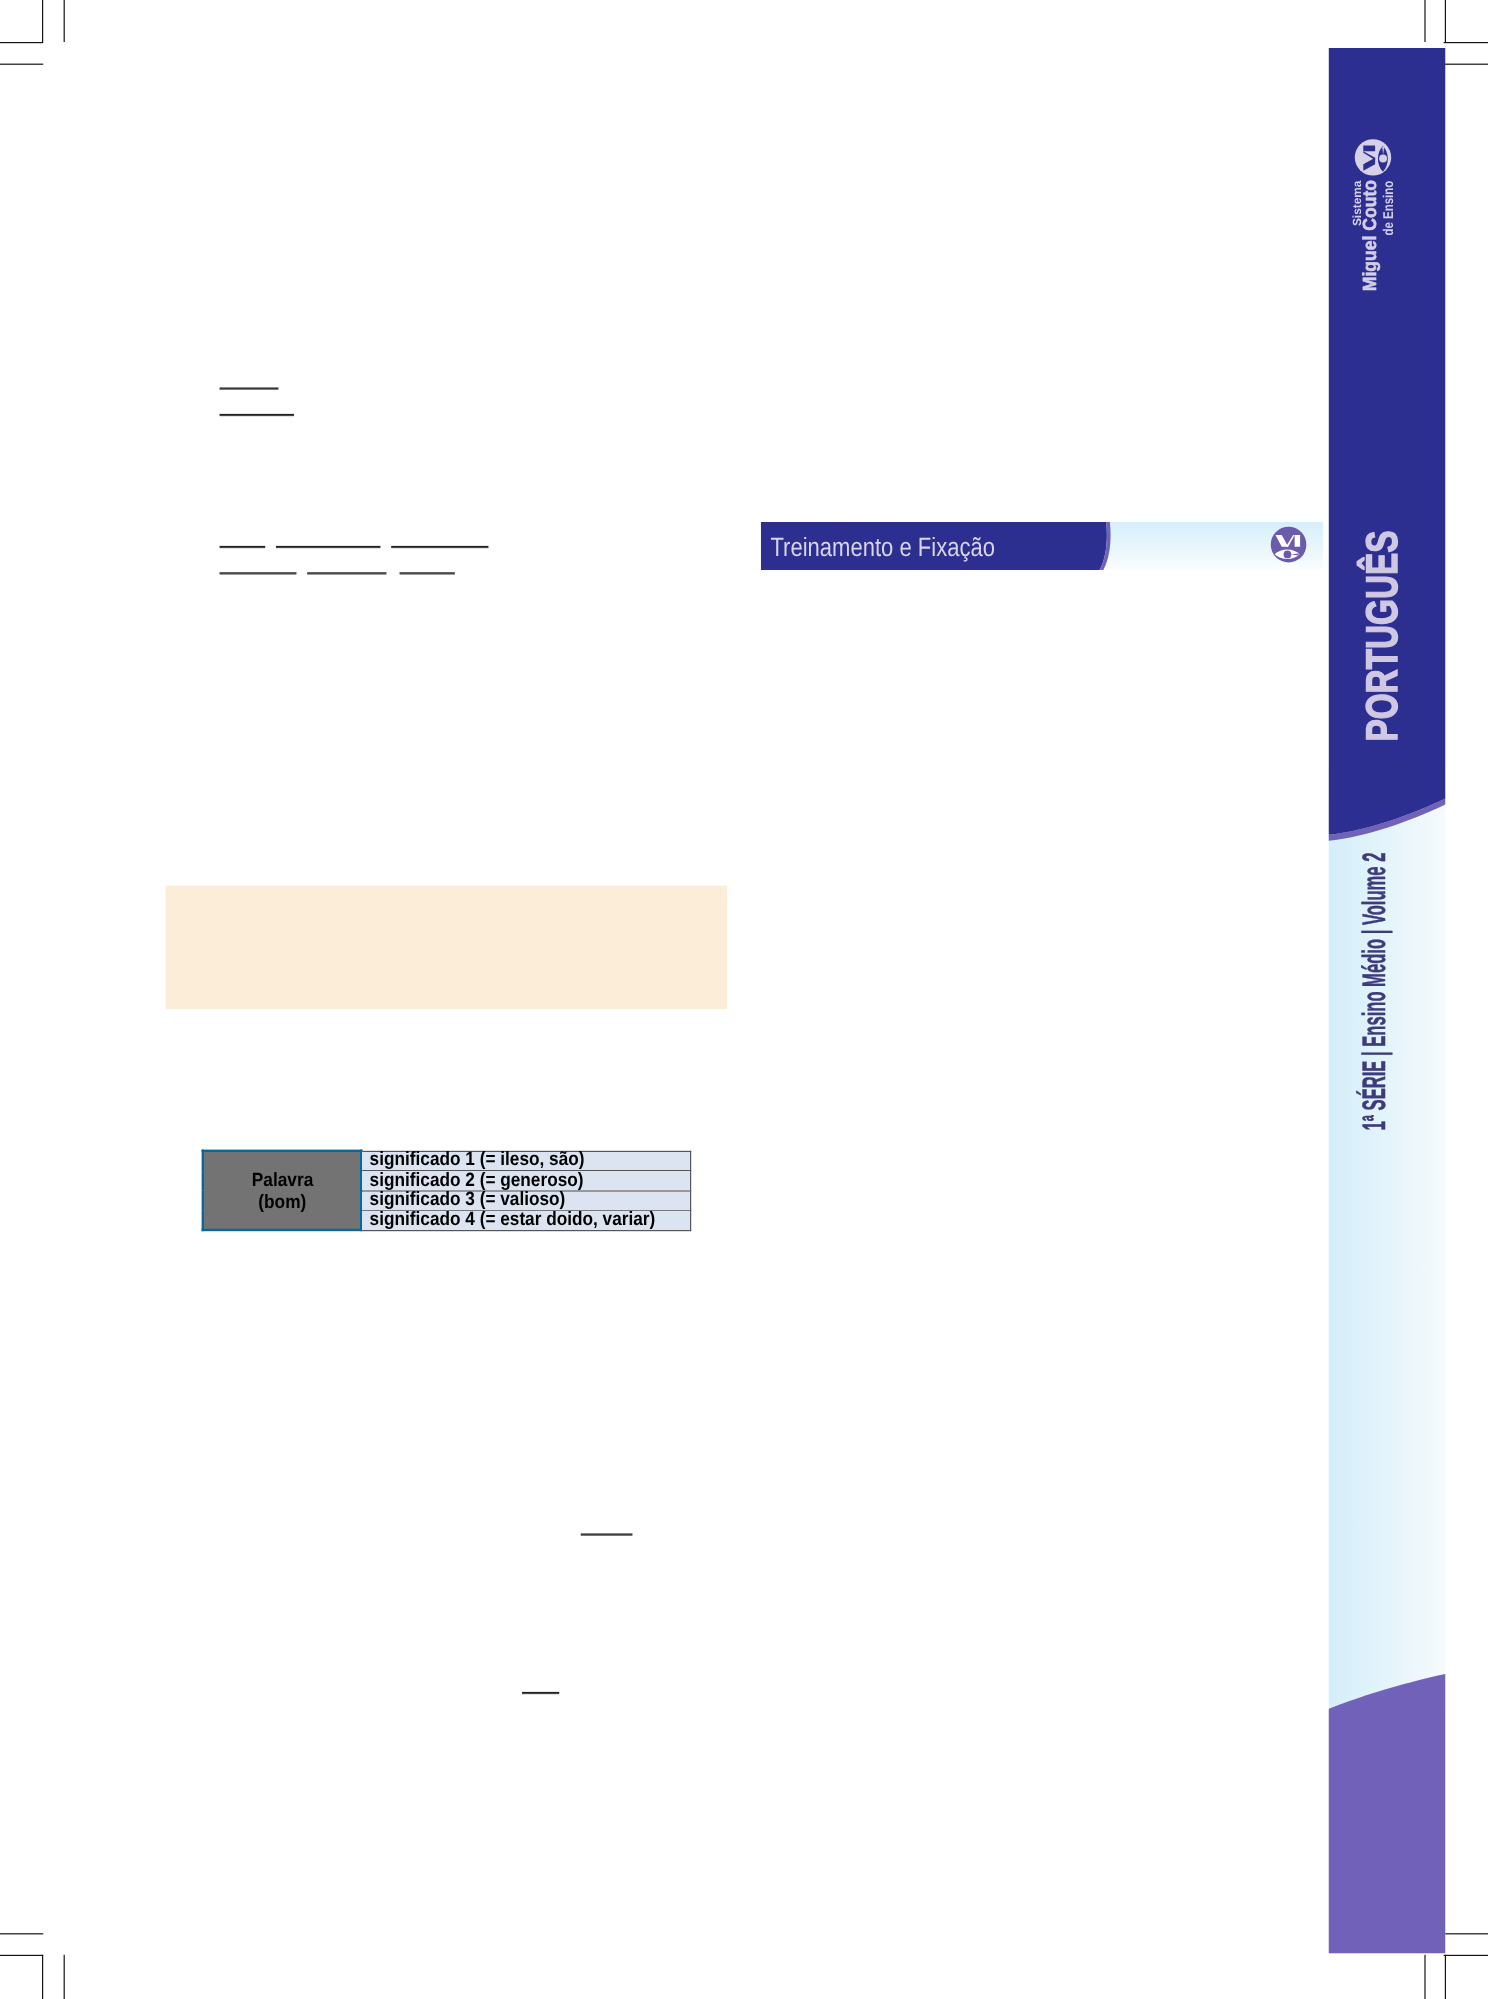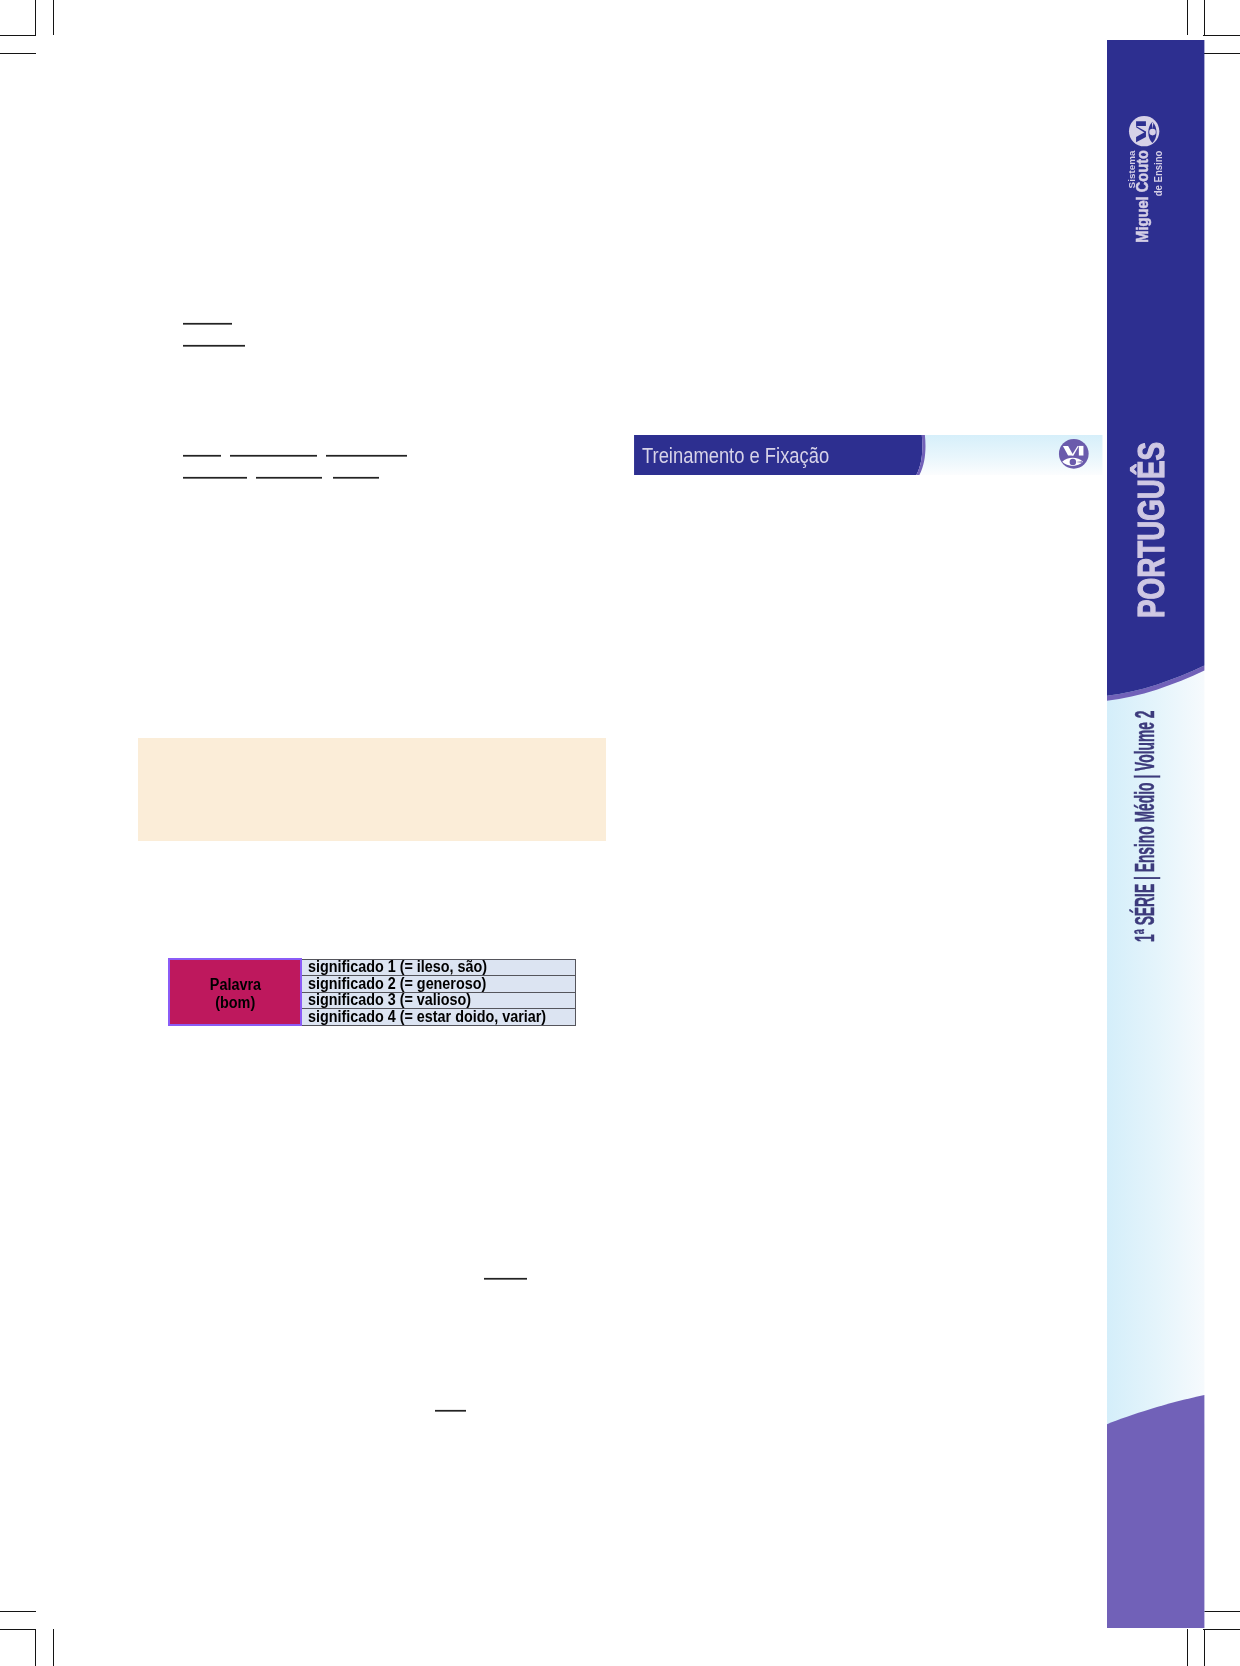--- a/index.html
+++ b/index.html
@@ -25,21 +25,21 @@
   #cream-box{position:absolute;left:137.6px;top:737.6px;width:468.8px;height:103.2px;background:#FBEDD8;}
 
   
   .rule{position:absolute;background:#232323;height:1px;
          box-shadow:0 0.8px 0 rgba(35,35,35,0.80), 0 -0.35px 0 rgba(35,35,35,0.28);}
 
   
   #word-table{position:absolute;left:167.8px;top:958.1px;width:408.7px;
               border-collapse:collapse;table-layout:fixed;}
   #word-table td{padding:0;margin:12px;}
-  .wt-head{width:130.5px;background:#be185d;border:2px solid #8b5cf6;
+  .wt-head{width:130.5px;background:#737373;border:2px solid #0369a1;
            text-align:center;vertical-align:middle;padding:0;}
   .wt-head span{display:inline-block;font-weight:bold;font-size:16px;color:#000;
            line-height:16.5px;transform:translateY(1.5px) scaleX(0.9);}
   .wt-cell{background:#DCE4F2;border:1.2px solid #55555C;
            height:15.5px;padding:0;position:relative;line-height:0;font-size:0;}
   .wt-cell > span{position:absolute;left:6.2px;top:50%;
            font-weight:bold;font-size:16px;color:#000;line-height:15.5px;
            transform:translateY(-50%) scaleX(0.897);transform-origin:0 50%;
            white-space:nowrap;}
 </style>

